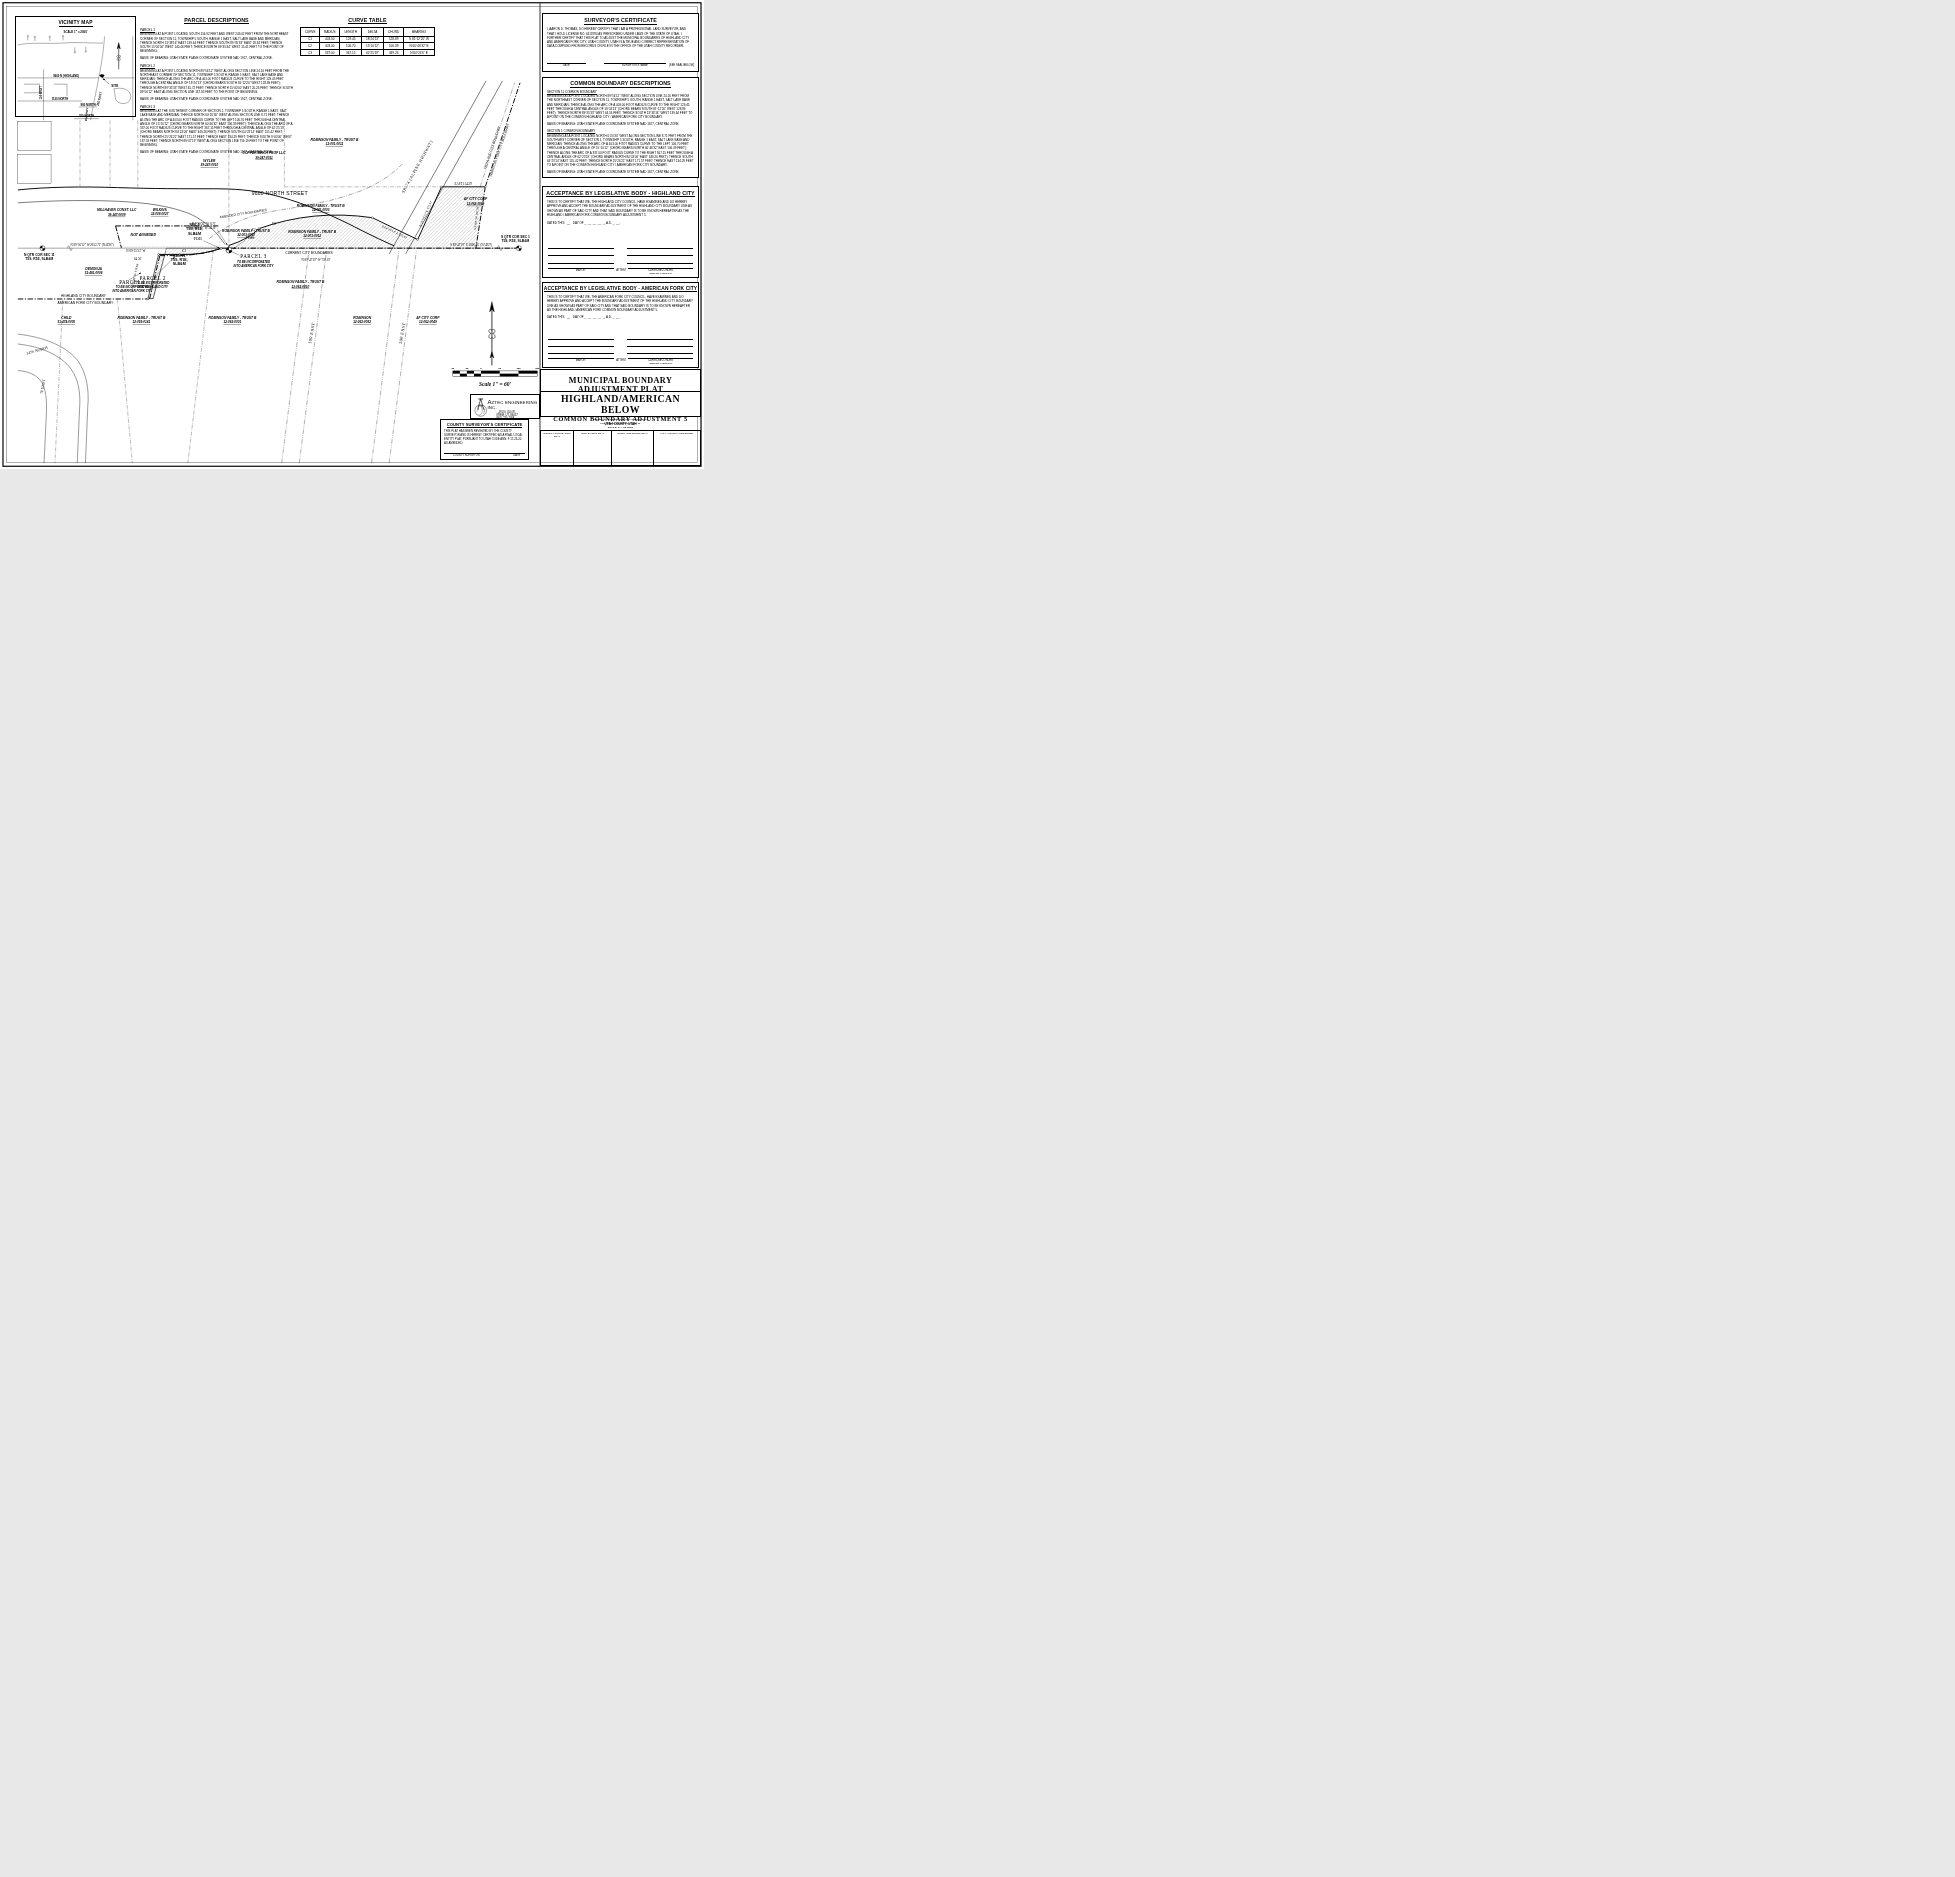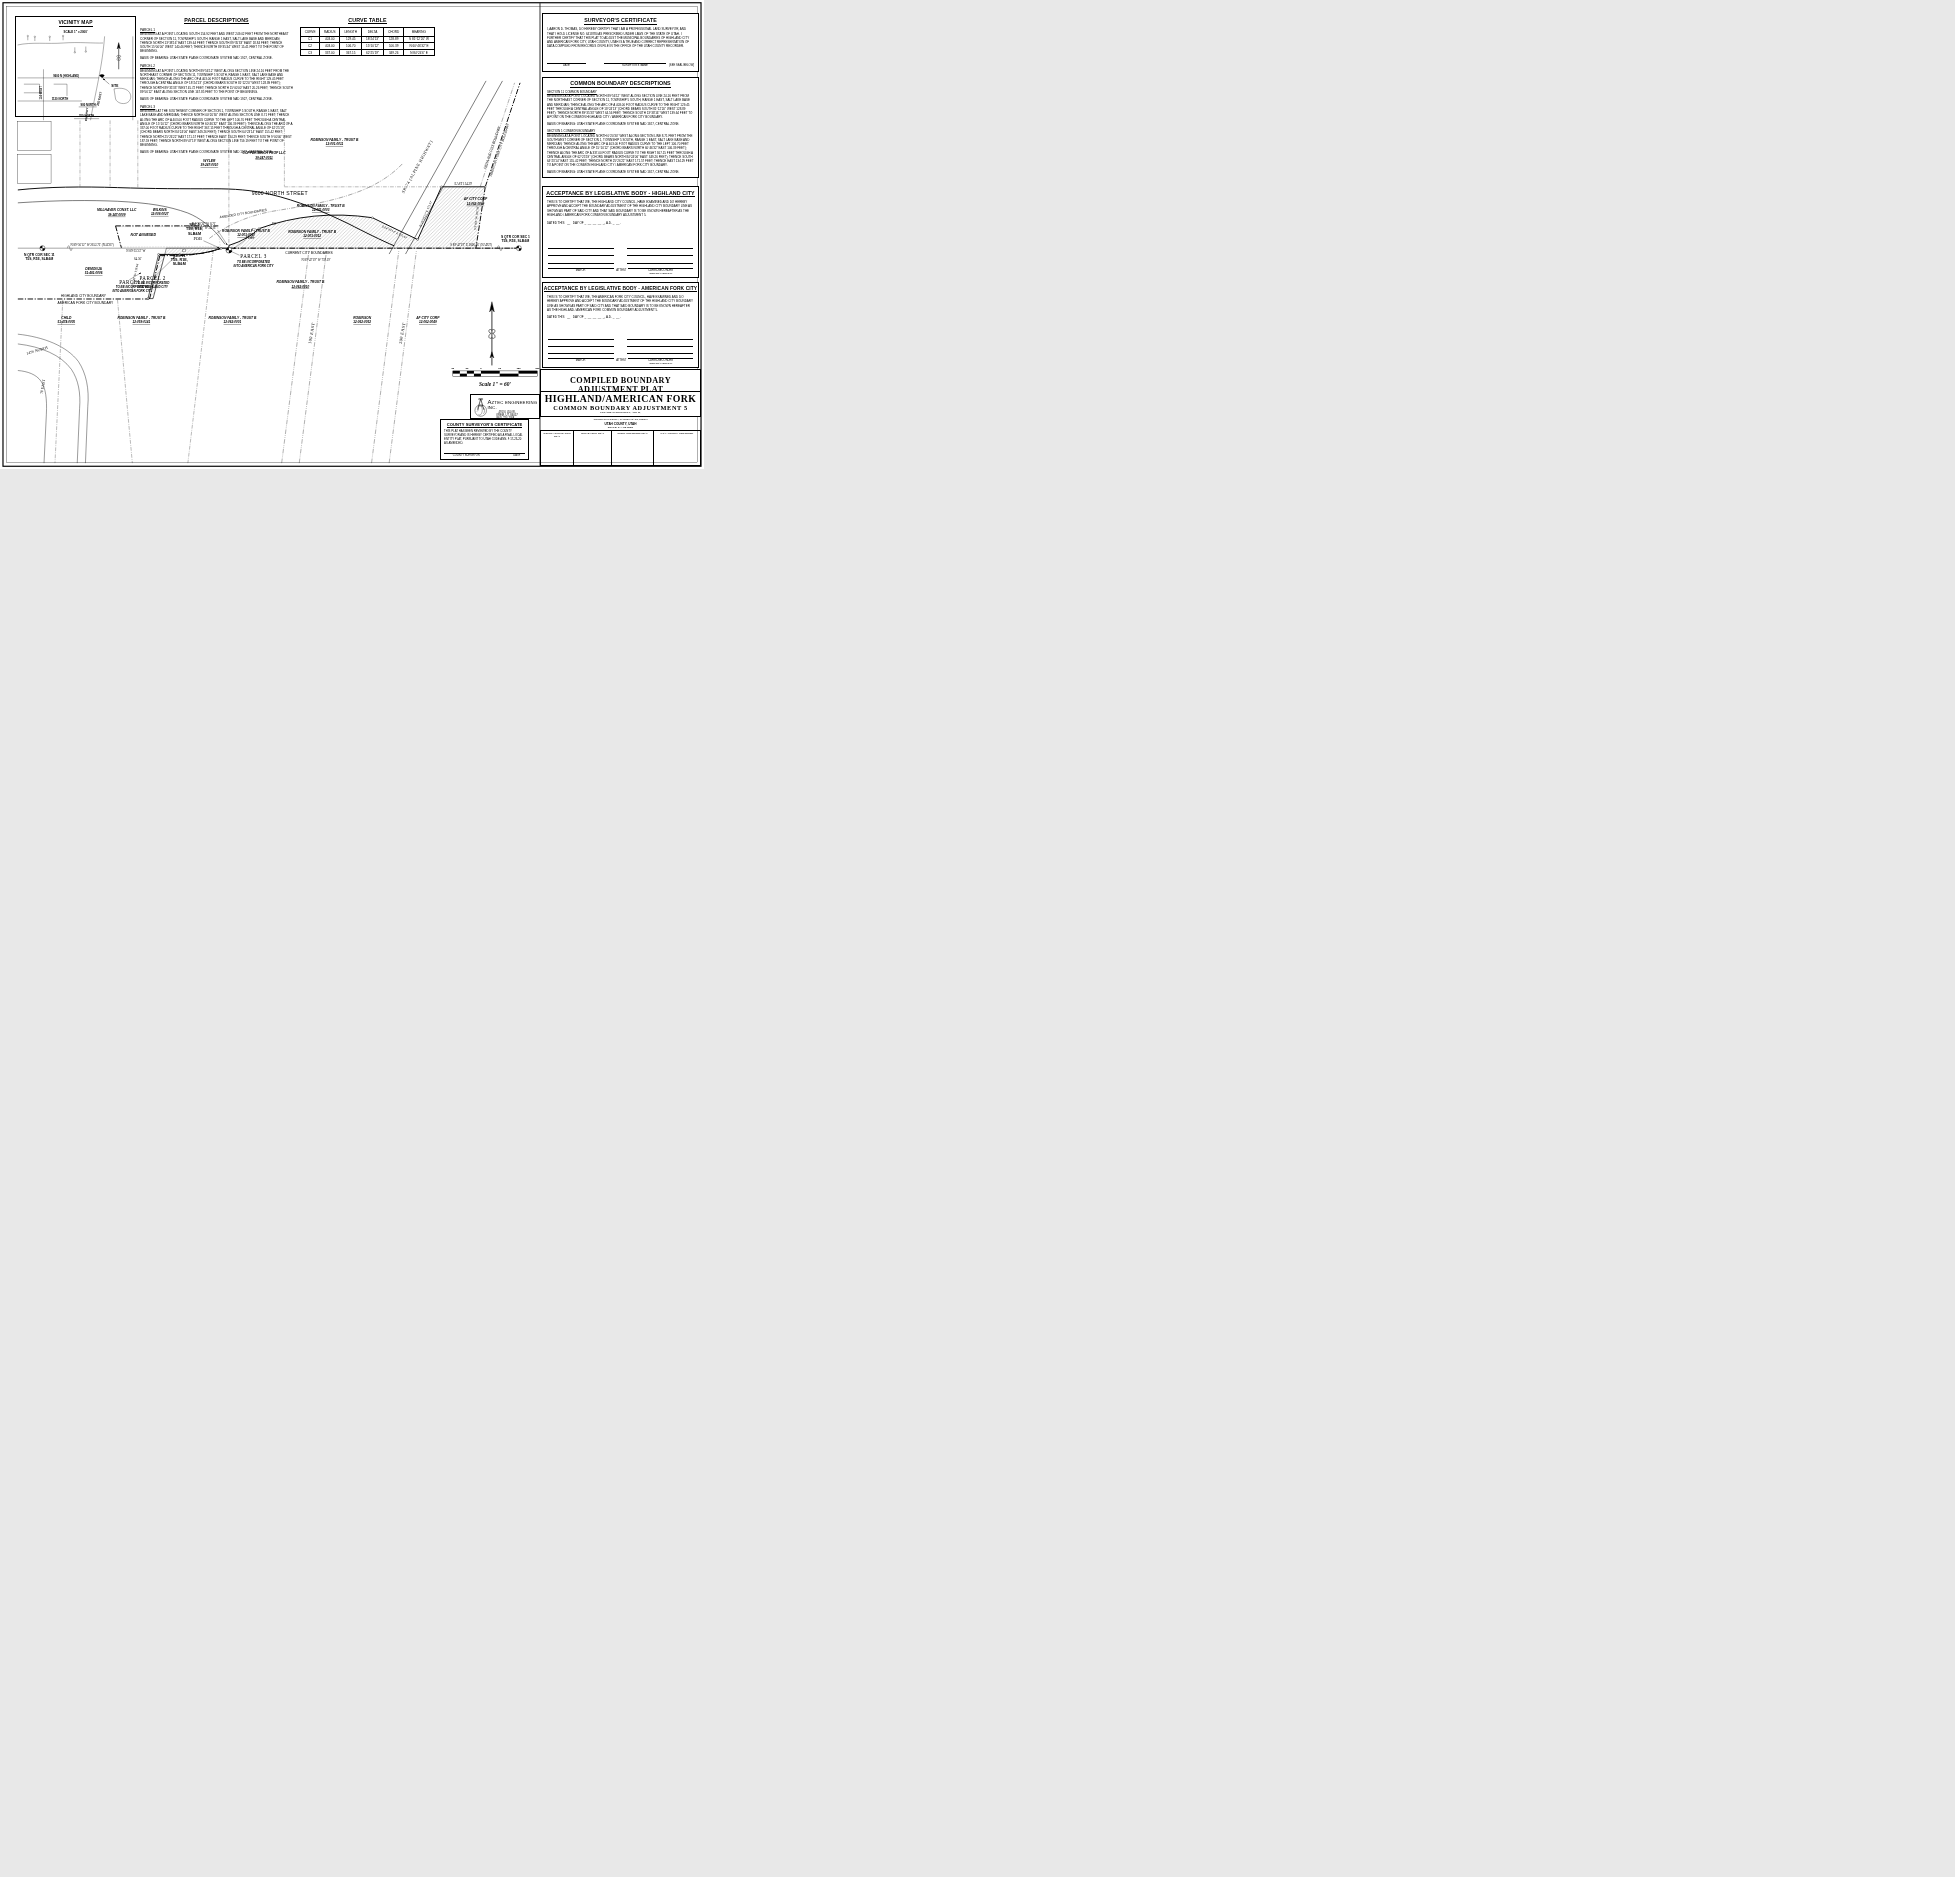--- a/index.html
+++ b/index.html
@@ -466,24 +466,24 @@
         <div style="flex:1;margin-left:1.6px;">
           <div class="sig-line"></div>
           <div class="ct lbl-xs">CLERK-RECORDER</div>
           <div class="ct lbl-xxs">(SEE SEAL BELOW)</div>
         </div>
       </div>
     </div>
   </div>
 
   <div class="box ct" style="left:540px;top:369px;width:161px;height:23px;border-width:0.8px;">
-    <div style="font-family:'Liberation Serif',serif;font-weight:bold;font-size:8.2px;letter-spacing:0.4px;padding-top:5.5px;">COMPILED BOUNDARY ADJUSTMENT PLAT</div>
+    <div style="font-family:'Liberation Serif',serif;font-weight:bold;font-size:8.2px;letter-spacing:0.4px;padding-top:5.5px;">MUNICIPAL BOUNDARY ADJUSTMENT PLAT</div>
   </div>
   <div class="box ct" style="left:540px;top:391px;width:161px;height:26px;border-width:0.8px;">
-    <div style="font-family:'Liberation Serif',serif;font-weight:bold;font-size:9.8px;letter-spacing:0.4px;padding-top:1.2px;">HIGHLAND/AMERICAN FORK</div>
+    <div style="font-family:'Liberation Serif',serif;font-weight:bold;font-size:9.8px;letter-spacing:0.4px;padding-top:1.2px;">HIGHLAND/AMERICAN BELOW</div>
     <div style="font-family:'Liberation Serif',serif;font-weight:bold;font-size:6.3px;letter-spacing:0.6px;">COMMON BOUNDARY ADJUSTMENT 5</div>
     <div class="lbl-xxs">LOCATED IN SECTIONS 1, AND 11,</div>
   </div>
   <div class="abs ct" style="left:540px;top:418px;width:161px;">
     <div class="lbl-xxs">TOWNSHIP 5 SOUTH, RANGE 1 EAST, SLB&amp;M</div>
     <div style="font-size:3.1px;font-weight:bold;margin-top:0.8px;">UTAH COUNTY, UTAH</div>
     <div class="lbl-xxs" style="font-weight:bold;">SCALE: 1" = 60 FEET</div>
   </div>
 
   <div class="abs" style="left:540px;top:430px;width:161px;height:36px;display:flex;">

